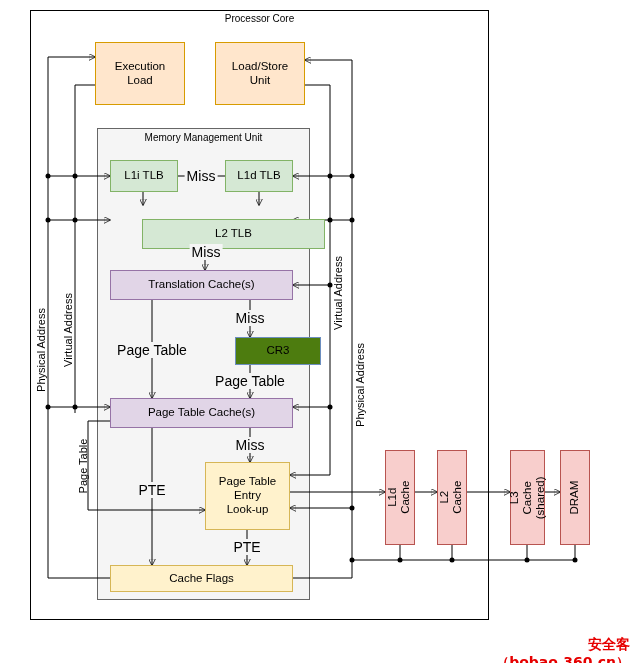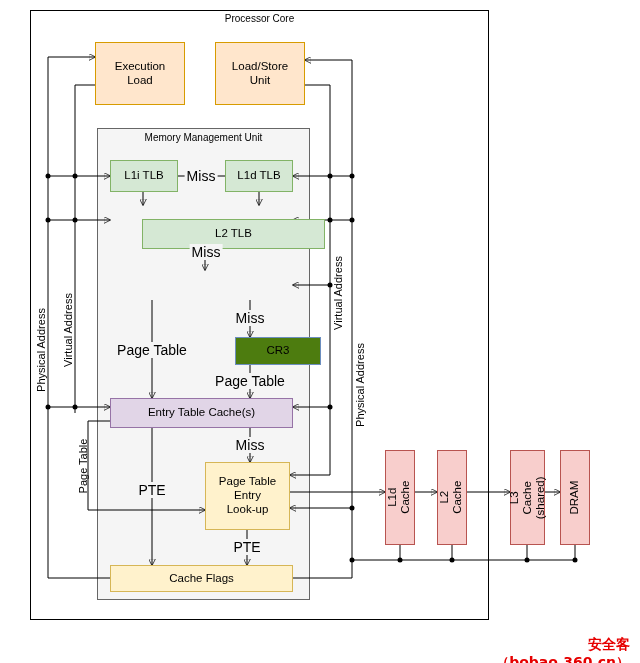--- a/index.html
+++ b/index.html
@@ -211,25 +211,28 @@
   </div>
   <div class="box green" id="l1i-tlb">
     <span class="lbl">L1i TLB</span>
   </div>
   <div class="box green" id="l1d-tlb">
     <span class="lbl">L1d TLB</span>
   </div>
   <div class="box green" id="l2-tlb">
     <span class="lbl">L2 TLB</span>
   </div>
+  <div class="box purple" id="translation-caches">
+    <span class="lbl">Translation Cache(s)</span>
+  </div>
   <div class="box blue" id="cr3">
     <span class="lbl">CR3</span>
   </div>
   <div class="box purple" id="page-table-caches">
-    <span class="lbl">Entry Table Cache(s)</span>
+    <span class="lbl">Page Table Cache(s)</span>
   </div>
   <div class="box yellow" id="pte-lookup">
     <span class="lbl">Page Table
 Entry
 Look-up</span>
   </div>
   <div class="box yellow" id="check-flags">
     <span class="lbl">Cache Flags</span>
   </div>
 

